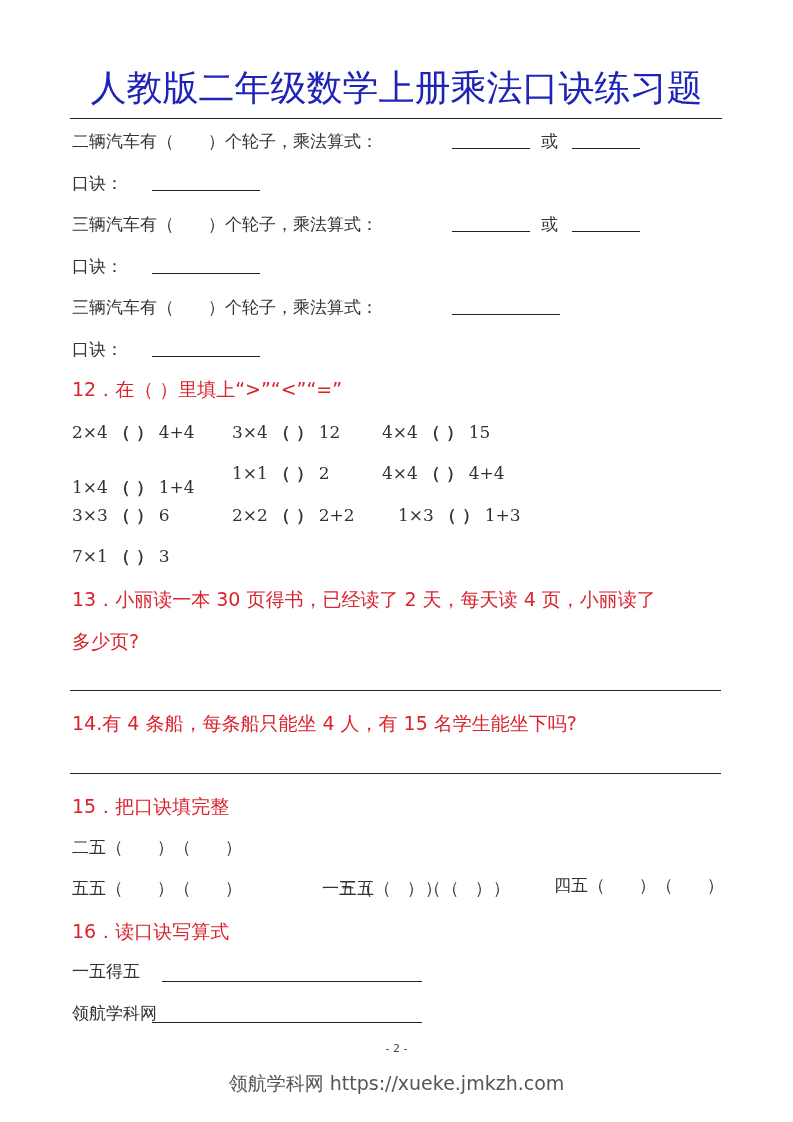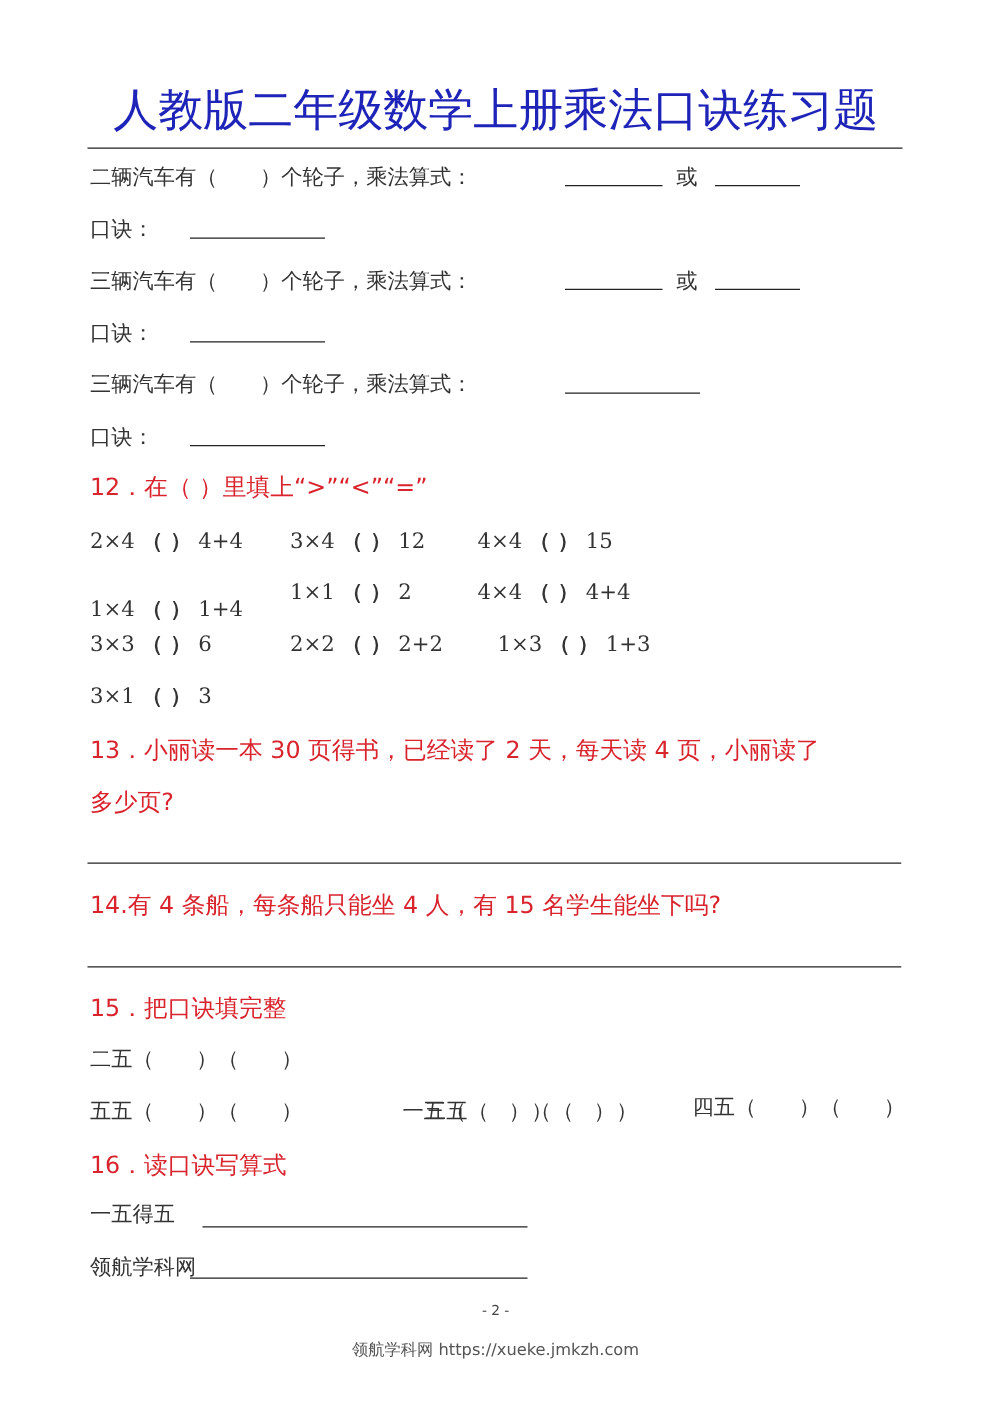--- a/index.html
+++ b/index.html
@@ -8,21 +8,21 @@
     .abs { position: absolute; white-space: nowrap; }
     .title { left: 0; width: 793px; top: 64px; text-align: center; font-family: "DejaVu Sans", "Liberation Sans", sans-serif;
              font-size: 36px; color: #1f24b8; letter-spacing: 0px; }
     .rule { position: absolute; height: 1px; background: #222; }
     .txt { font-size: 17px; color: #333; }
     .red { font-family: "DejaVu Sans", "Liberation Sans", sans-serif; font-size: 19px; color: #d9232d; }
     .blank { display: inline-block; border-bottom: 1px solid #222; height: 14px; vertical-align: baseline; }
     .paren { font-weight: bold; font-family: "DejaVu Sans", sans-serif; }
     .footer-page { left: 0; width: 793px; text-align: center; top: 1042px; font-size: 11px; color: #444;
                    font-family: "DejaVu Sans", sans-serif; }
-    .footer-site { left: 0; width: 793px; text-align: center; top: 1071px; font-size: 13px; color: #555;
+    .footer-site { left: 0; width: 793px; text-align: center; top: 1071px; font-size: 19px; color: #555;
                    font-family: "DejaVu Sans", sans-serif; }
   </style>
 </head>
 <body>
 
 <div class="abs title">人教版二年级数学上册乘法口诀练习题</div>
 <div class="rule" style="left:70px; top:118px; width:652px;"></div>
 
 <div class="abs txt" style="left:72px; top:130px;">二辆汽车有（　　）个轮子，乘法算式：</div>
 <div class="abs" style="left:452px; top:134px;"><span class="blank" style="width:78px;"></span></div>
@@ -53,21 +53,21 @@
 <div class="abs txt" style="left:382px; top:421px;"><span>4×4</span> <span class="paren">（ ）</span> <span>15</span></div>
 
 <div class="abs txt" style="left:72px; top:476px;text-align:right;"><span>1×4</span> <span class="paren">（ ）</span> <span>1+4</span></div>
 <div class="abs txt" style="left:232px; top:462px;text-align:center;"><span>1×1</span> <span class="paren">（ ）</span> <span>2</span></div>
 <div class="abs txt" style="left:382px; top:462px;"><span>4×4</span> <span class="paren">（ ）</span> <span>4+4</span></div>
 
 <div class="abs txt" style="left:72px; top:504px;"><span>3×3</span> <span class="paren">（ ）</span> <span>6</span></div>
 <div class="abs txt" style="left:232px; top:504px;"><span>2×2</span> <span class="paren">（ ）</span> <span>2+2</span></div>
 <div class="abs txt" style="left:398px; top:504px;"><span>1×3</span> <span class="paren">（ ）</span> <span>1+3</span></div>
 
-<div class="abs txt" style="left:72px; top:545px;"><span>3×1</span> <span class="paren">（ ）</span> <span>3</span></div>
+<div class="abs txt" style="left:72px; top:545px;"><span>7×1</span> <span class="paren">（ ）</span> <span>3</span></div>
 
 <div class="abs red" style="left:72px; top:587px;">13．小丽读一本 30 页得书，已经读了 2 天，每天读 4 页，小丽读了</div>
 <div class="abs red" style="left:72px; top:629px;text-align:center;">多少页?</div>
 <div class="rule" style="left:70px; top:690px; width:651px;"></div>
 
 <div class="abs red" style="left:72px; top:711px;">14.有 4 条船，每条船只能坐 4 人，有 15 名学生能坐下吗?</div>
 <div class="rule" style="left:70px; top:773px; width:651px;"></div>
 
 <div class="abs red" style="left:72px; top:794px;">15．把口诀填完整</div>
 <div class="abs txt" style="left:72px; top:836px;">二五（　　）（　　）</div>

